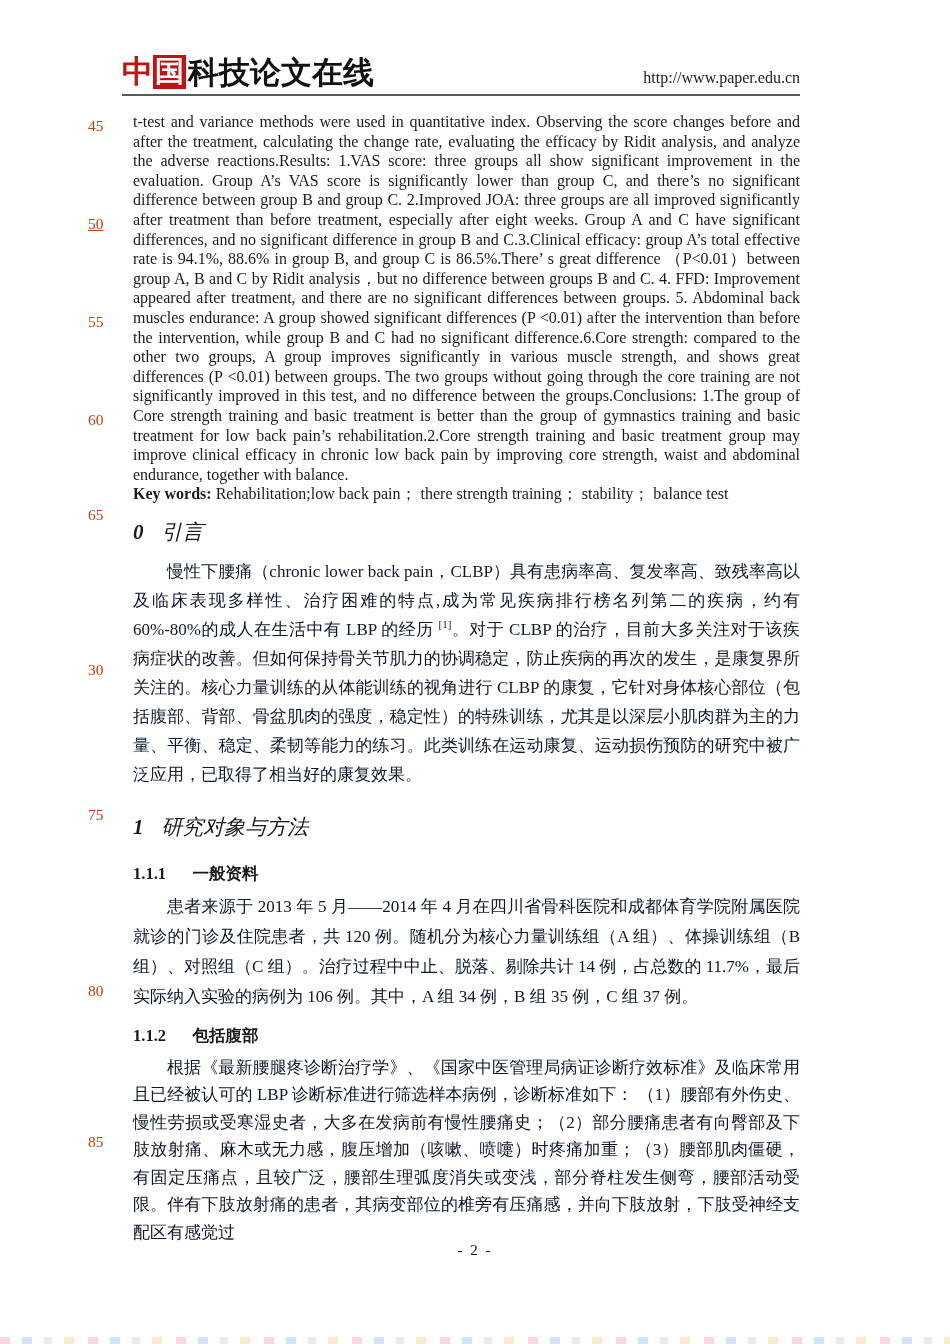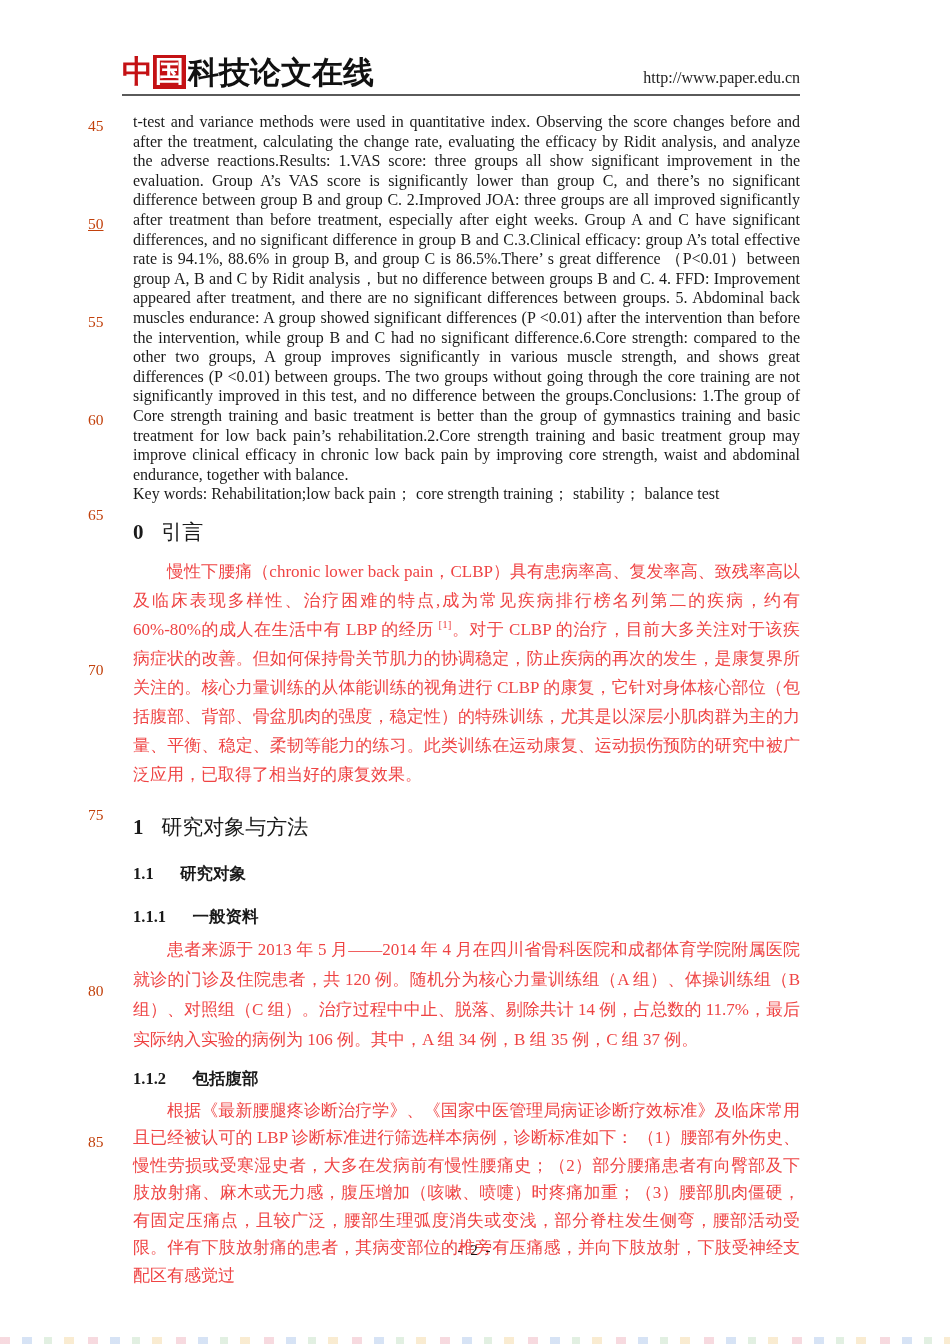--- a/index.html
+++ b/index.html
@@ -86,27 +86,28 @@
   }
   .abstract {
     font-size: 16px;
     line-height: 19.6px;
     text-align: justify;
   }
   .keywords {
     font-size: 16px;
     line-height: 19.6px;
   }
-  .keywords b { font-weight: normal; }
+  .keywords b { font-weight: bold; }
 
   .h-big {
     margin-top: 15px;
     font-size: 21px;
     font-weight: normal;
     line-height: 27px;
+    font-style: italic;
   }
   .h-big .h-num {
     font-weight: bold;
     margin-right: 0.85em;
   }
   .h-big.sect1 { margin-top: 25px; }
 
   .h-sub {
     font-size: 16.5px;
     font-weight: bold;
@@ -114,21 +115,21 @@
   }
   .h-sub .h-num { margin-right: 1.6em; }
   .h-1-1   { margin-top: 22px; }
   .h-1-1-1 { margin-top: 22px; }
   .h-1-1-2 { margin-top: 13px; }
 
   .cn {
     font-size: 17px;
     text-align: justify;
     text-indent: 2em;
-    color: #ef4444;
+    color: #0f172a;
   }
   .p-intro   { margin-top: 11px; line-height: 29px; }
   .p-general { margin-top: 8px;  line-height: 30px; }
   .p-diag    { margin-top: 8px;  line-height: 27.5px; }
   sup.cite {
     font-size: 11px;
     vertical-align: super;
     line-height: 0;
   }
 
@@ -176,38 +177,37 @@
       <span class="logo-wordmark">科技论文在线</span>
     </div>
     <div class="site-url">http://www.paper.edu.cn</div>
   </div>
 
   <span class="line-no ln0">45</span>
   <span class="line-no ln1">50</span>
   <span class="line-no ln2">55</span>
   <span class="line-no ln3">60</span>
   <span class="line-no ln4">65</span>
-  <span class="line-no ln5">70</span>
+  <span class="line-no ln5">30</span>
   <span class="line-no ln6">75</span>
   <span class="line-no ln7">80</span>
   <span class="line-no ln8">85</span>
 
   <main class="content">
 
     <p class="abstract">t-test and variance methods were used in quantitative index. Observing the score changes before and after the treatment, calculating the change rate, evaluating the efficacy by Ridit analysis, and analyze the adverse reactions.Results: 1.VAS score: three groups all show significant improvement in the evaluation. Group A’s VAS score is significantly lower than group C, and there’s no significant difference between group B and group C. 2.Improved JOA: three groups are all improved significantly after treatment than before treatment, especially after eight weeks. Group A and C have significant differences, and no significant difference in group B and C.3.Clinical efficacy: group A’s total effective rate is 94.1%, 88.6% in group B, and group C is 86.5%.There’ s great difference （P&lt;0.01）between group A, B and C by Ridit analysis，but no difference between groups B and C. 4. FFD: Improvement appeared after treatment, and there are no significant differences between groups. 5. Abdominal back muscles endurance: A group showed significant differences (P &lt;0.01) after the intervention than before the intervention, while group B and C had no significant difference.6.Core strength: compared to the other two groups, A group improves significantly in various muscle strength, and shows great differences (P &lt;0.01) between groups. The two groups without going through the core training are not significantly improved in this test, and no difference between the groups.Conclusions: 1.The group of Core strength training and basic treatment is better than the group of gymnastics training and basic treatment for low back pain’s rehabilitation.2.Core strength training and basic treatment group may improve clinical efficacy in chronic low back pain by improving core strength, waist and abdominal endurance, together with balance.</p>
 
-    <p class="keywords"><b>Key words:</b><span> Rehabilitation;low back pain； core strength training； stability； balance test</span></p>
+    <p class="keywords"><b>Key words:</b><span> Rehabilitation;low back pain； there strength training； stability； balance test</span></p>
 
     <h2 class="h-big"><span class="h-num">0</span><span class="h-title">引言</span></h2>
 
     <p class="cn p-intro"><span>慢性下腰痛（chronic lower back pain，CLBP）具有患病率高、复发率高、致残率高以及临床表现多样性、治疗困难的特点,成为常见疾病排行榜名列第二的疾病，约有 60%-80%的成人在生活中有 LBP 的经历 </span><sup class="cite">[1]</sup><span>。对于 CLBP 的治疗，目前大多关注对于该疾病症状的改善。但如何保持骨关节肌力的协调稳定，防止疾病的再次的发生，是康复界所关注的。核心力量训练的从体能训练的视角进行 CLBP 的康复，它针对身体核心部位（包括腹部、背部、骨盆肌肉的强度，稳定性）的特殊训练，尤其是以深层小肌肉群为主的力量、平衡、稳定、柔韧等能力的练习。此类训练在运动康复、运动损伤预防的研究中被广泛应用，已取得了相当好的康复效果。</span></p>
 
     <h2 class="h-big sect1"><span class="h-num">1</span><span class="h-title">研究对象与方法</span></h2>
 
-    <h3 class="h-sub h-1-1"><span class="h-num">1.1</span><span>研究对象</span></h3>
 
     <h4 class="h-sub h-1-1-1"><span class="h-num">1.1.1</span><span>一般资料</span></h4>
 
     <p class="cn p-general">患者来源于 2013 年 5 月——2014 年 4 月在四川省骨科医院和成都体育学院附属医院就诊的门诊及住院患者，共 120 例。随机分为核心力量训练组（A 组）、体操训练组（B 组）、对照组（C 组）。治疗过程中中止、脱落、剔除共计 14 例，占总数的 11.7%，最后实际纳入实验的病例为 106 例。其中，A 组 34 例，B 组 35 例，C 组 37 例。</p>
 
     <h4 class="h-sub h-1-1-2"><span class="h-num">1.1.2</span><span>包括腹部</span></h4>
 
     <p class="cn p-diag">根据《最新腰腿疼诊断治疗学》、《国家中医管理局病证诊断疗效标准》及临床常用且已经被认可的 LBP 诊断标准进行筛选样本病例，诊断标准如下： （1）腰部有外伤史、慢性劳损或受寒湿史者，大多在发病前有慢性腰痛史；（2）部分腰痛患者有向臀部及下肢放射痛、麻木或无力感，腹压增加（咳嗽、喷嚏）时疼痛加重；（3）腰部肌肉僵硬，有固定压痛点，且较广泛，腰部生理弧度消失或变浅，部分脊柱发生侧弯，腰部活动受限。伴有下肢放射痛的患者，其病变部位的椎旁有压痛感，并向下肢放射，下肢受神经支配区有感觉过</p>
 
   </main>

